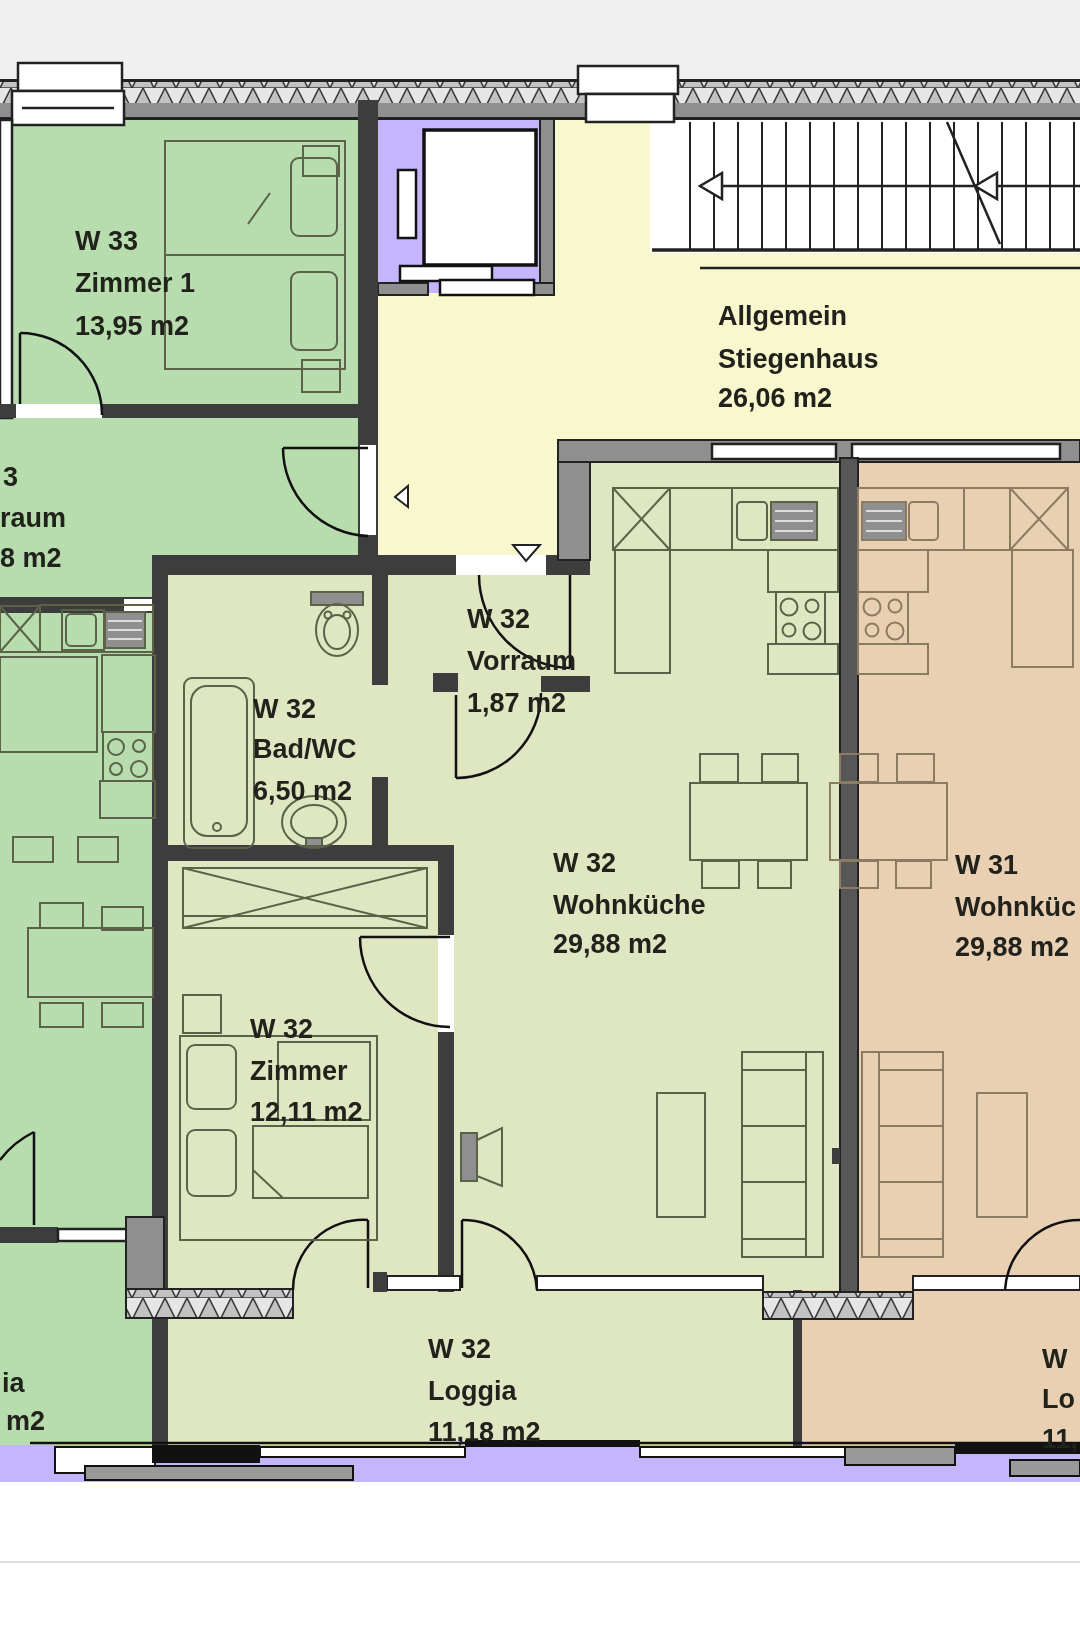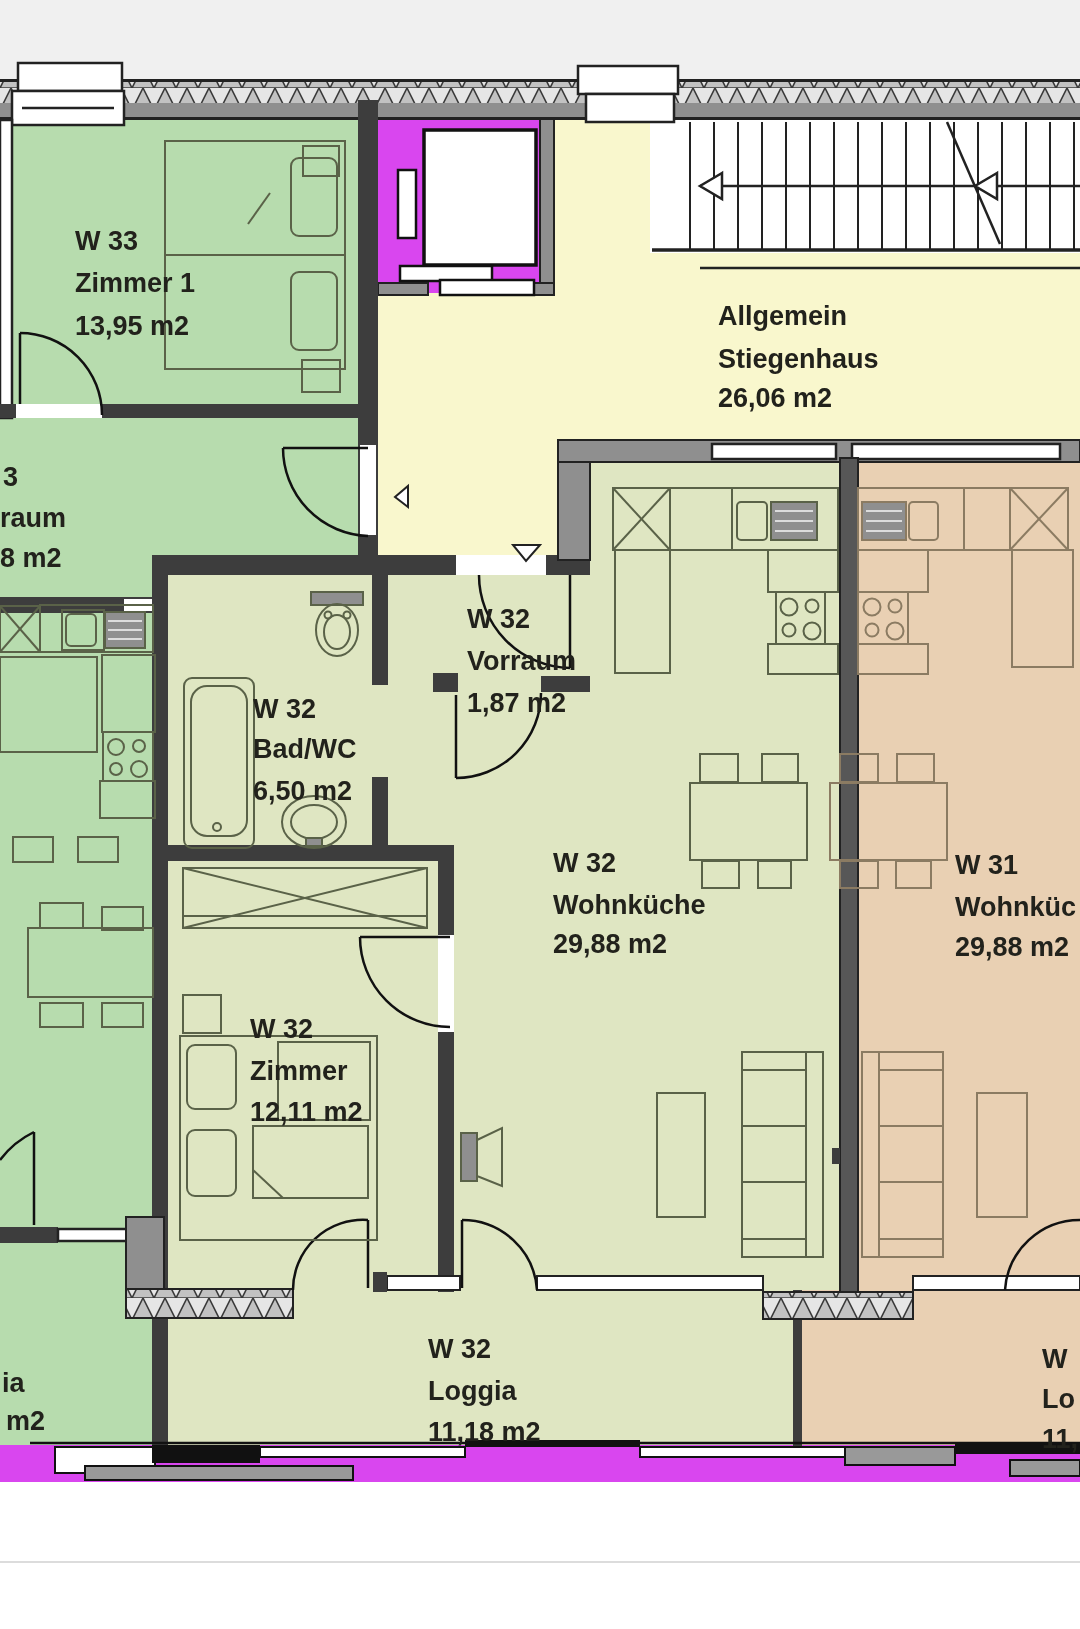--- a/index.html
+++ b/index.html
@@ -1,16 +1,16 @@
 <!DOCTYPE html>
 <html><head>
 <meta charset="utf-8">
 <style>
   html,body{margin:0;padding:0;background:#fff;}
-  #stage{position:relative;width:1080px;height:1629px;background:#d946ef;overflow:hidden;
+  #stage{position:relative;width:1080px;height:1629px;background:#c4b5fd;overflow:hidden;
          font-family:"Liberation Sans",sans-serif;}
   svg{display:block}
   .w{fill:#3d3d3d;}
   .wg{fill:#8f8f8f;stroke:#222;stroke-width:2;}
   .win{fill:#fff;stroke:#222;stroke-width:2.5;}
   .fg{fill:none;stroke:#5a6248;stroke-width:2;}
   .ft{fill:none;stroke:#8b7b62;stroke-width:2;}
   .dl{fill:none;stroke:#111;stroke-width:2.5;}
   .lbl{font-family:"Liberation Sans",sans-serif;font-weight:bold;font-size:27px;fill:#22221c;}
 </style>

